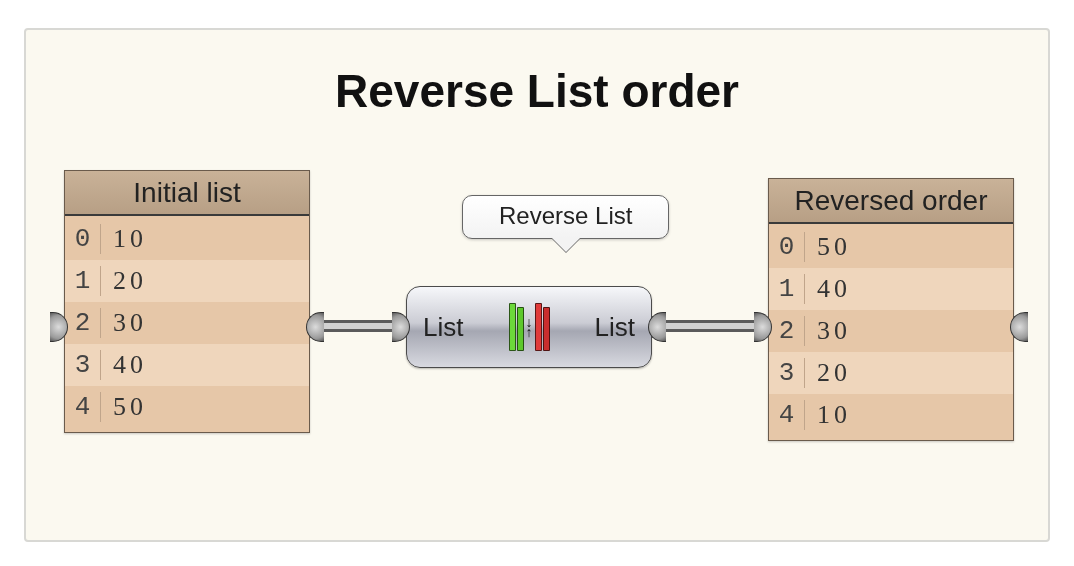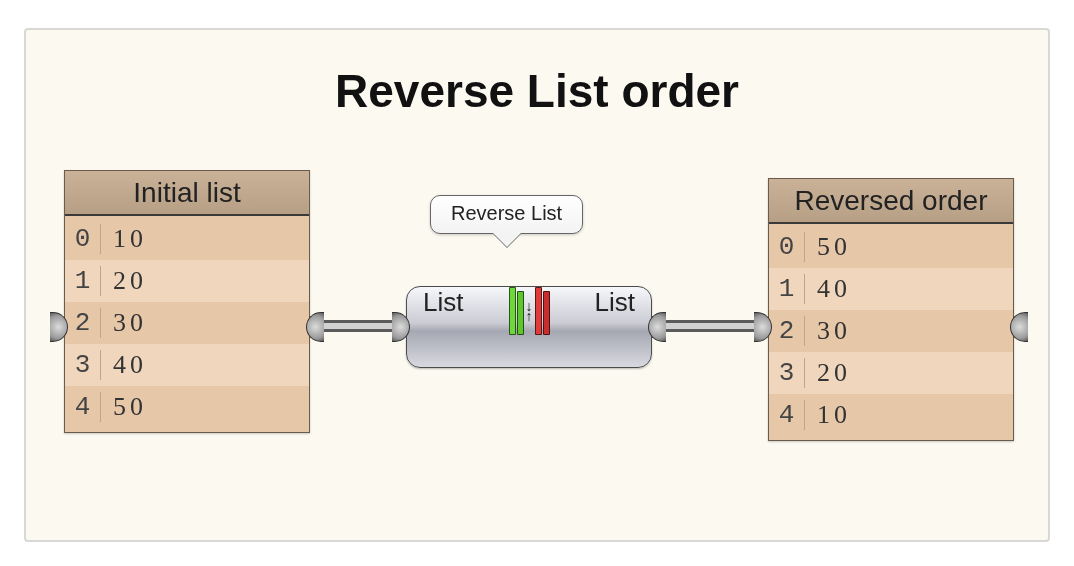--- a/index.html
+++ b/index.html
@@ -75,21 +75,21 @@
 
   
   .node {
     position: absolute;
     width: 246px;
     height: 82px;
     border: 1px solid #4b4b4b;
     border-radius: 14px;
     background: linear-gradient(#f6f7fa, #cbccd4 45%, #a5a7b2 55%, #d8d9e0);
     display: flex;
-    align-items: flex-start;
+    align-items: center;
     justify-content: space-between;
     padding: 0 16px;
     font-size: 26px;
     color: #222;
     box-shadow: 0 1px 2px rgba(0,0,0,0.25);
   }
   .node-icon {
     display: flex;
     gap: 1px;
     align-items: flex-end;
@@ -112,27 +112,28 @@
   .r2 { background:#c92e2e; height:44px; }
   .arrowcol {
     display:flex; flex-direction:column; justify-content:center;
     align-items:center; height:48px; margin:0 1px;
     font-size:14px; line-height:10px; color:#111;
   }
 
   
   .tooltip {
     position: absolute;
-    padding: 6px 20px 8px;
+    padding: 6px 36px 8px;
     background: linear-gradient(#ffffff,#f3f3f3);
     border: 1.5px solid #666;
     border-radius: 10px;
-    font-size: 20px;
+    font-size: 24px;
     color: #222;
     box-shadow: 0 1px 3px rgba(0,0,0,0.2);
+    margin-left: 32px;
   }
   .tooltip::after {
     content: "";
     position: absolute;
     left: 50%;
     transform: translateX(-50%);
     bottom: -14px;
     width: 0; height: 0;
     border-left: 14px solid transparent;
     border-right: 14px solid transparent;

